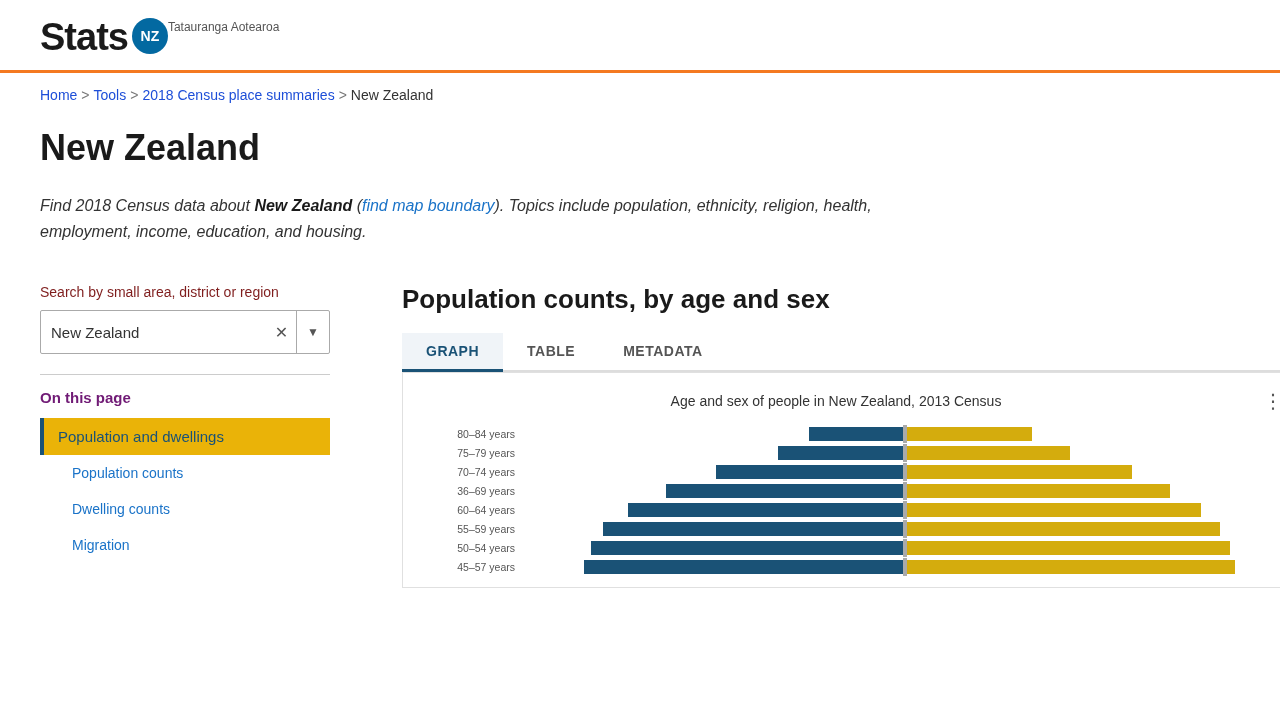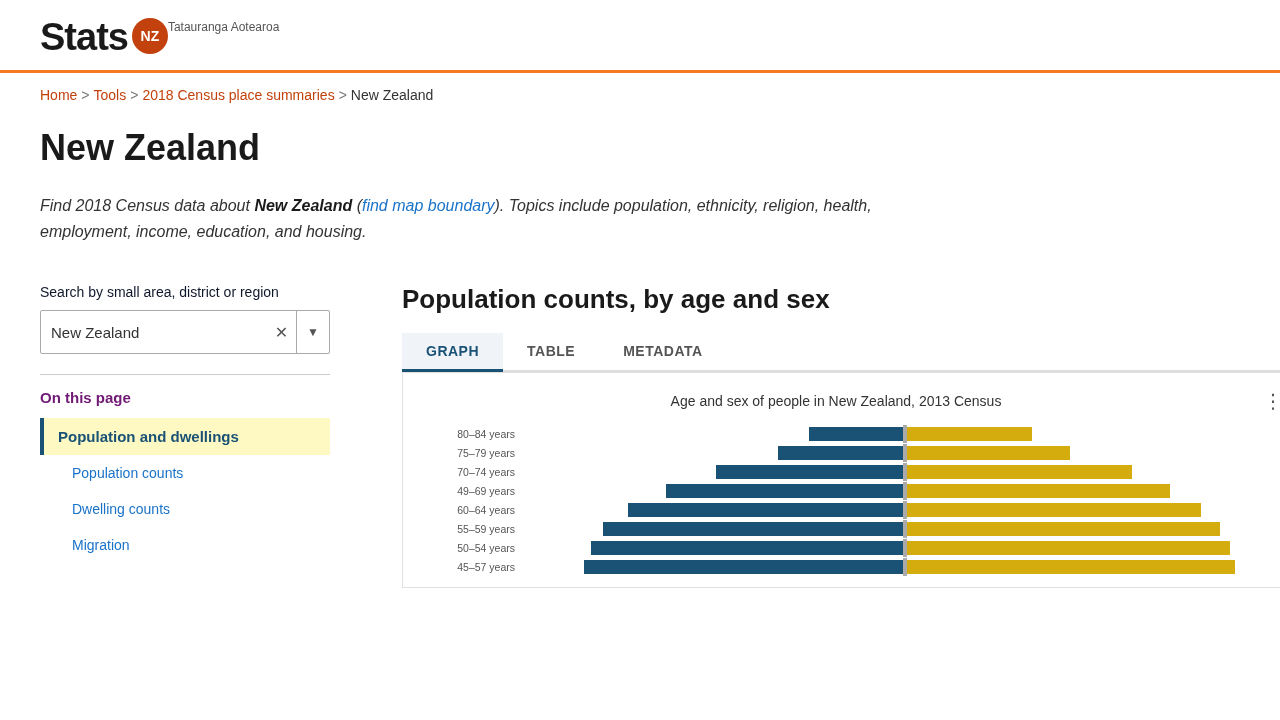--- a/index.html
+++ b/index.html
@@ -18,21 +18,21 @@
       gap: 0;
     }
     .logo-text {
       font-size: 38px;
       font-weight: bold;
       color: #1a1a1a;
       line-height: 1;
       letter-spacing: -1px;
     }
     .logo-badge {
-      background: #c2410c;
+      background: #0369a1;
       color: #fff;
       border-radius: 50%;
       width: 36px;
       height: 36px;
       display: inline-flex;
       align-items: center;
       justify-content: center;
       font-size: 14px;
       font-weight: bold;
       margin-left: 4px;
@@ -52,21 +52,21 @@
     .breadcrumb {
       padding: 14px 40px;
       font-size: 14px;
       color: #555;
       display: flex;
       align-items: center;
       gap: 4px;
       flex-wrap: wrap;
     }
     .breadcrumb a {
-      color: #c2410c;
+      color: #1d4ed8;
       text-decoration: none;
     }
     .breadcrumb .separator { color: #777; }
     .breadcrumb .current { color: #333; }
 
     
     .page-title-area {
       padding: 10px 40px 20px 40px;
     }
     .page-title {
@@ -95,21 +95,21 @@
       gap: 40px;
     }
 
     
     .sidebar {
       width: 290px;
       flex-shrink: 0;
     }
     .sidebar-search-label {
       font-size: 14px;
-      color: #0f172a;
+      color: #7f1d1d;
       margin-bottom: 10px;
     }
     .search-box {
       display: flex;
       align-items: center;
       border: 1px solid #aaa;
       border-radius: 2px;
       padding: 0;
       height: 44px;
       width: 290px;
@@ -165,24 +165,24 @@
     .sidebar-nav-item {
       display: block;
       padding: 10px 14px;
       font-size: 15px;
       color: #1a73c8;
       text-decoration: none;
       cursor: pointer;
       border-left: 4px solid transparent;
     }
     .sidebar-nav-item.active {
-      background: #fef9c3;
+      background: #eab308;
       border-left: 4px solid #1a5276;
       color: #1a5276;
-      font-weight: bold;
+      font-weight: normal;
     }
     .sidebar-nav-item.sub {
       padding-left: 28px;
       font-size: 14px;
       color: #1a73c8;
       border-left: 4px solid transparent;
     }
 
     
     .content-area {
@@ -400,21 +400,21 @@
             <div class="pyramid-label">70–74 years</div>
             <div class="bar-left-container">
               <span class="bar-left" style="width: 187.5px;"></span>
             </div>
             <div class="pyramid-center"></div>
             <div class="bar-right-container">
               <span class="bar-right" style="width: 225px;"></span>
             </div>
           </div>
           <div class="pyramid-row">
-            <div class="pyramid-label">49–69 years</div>
+            <div class="pyramid-label">36–69 years</div>
             <div class="bar-left-container">
               <span class="bar-left" style="width: 237.5px;"></span>
             </div>
             <div class="pyramid-center"></div>
             <div class="bar-right-container">
               <span class="bar-right" style="width: 262.5px;"></span>
             </div>
           </div>
           <div class="pyramid-row">
             <div class="pyramid-label">60–64 years</div>

